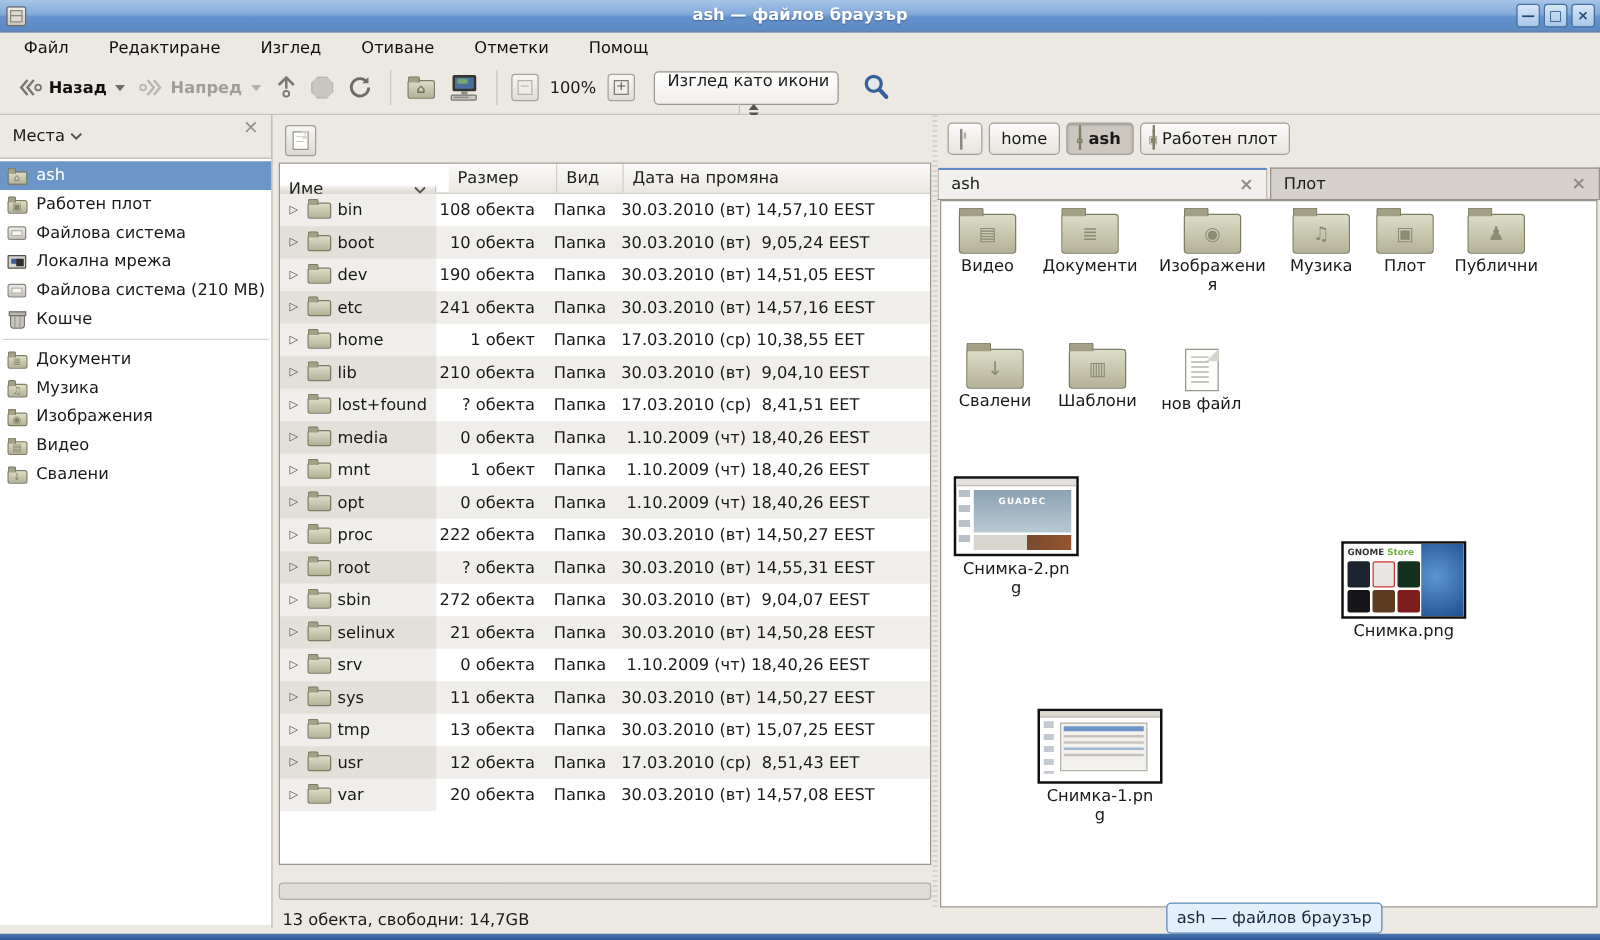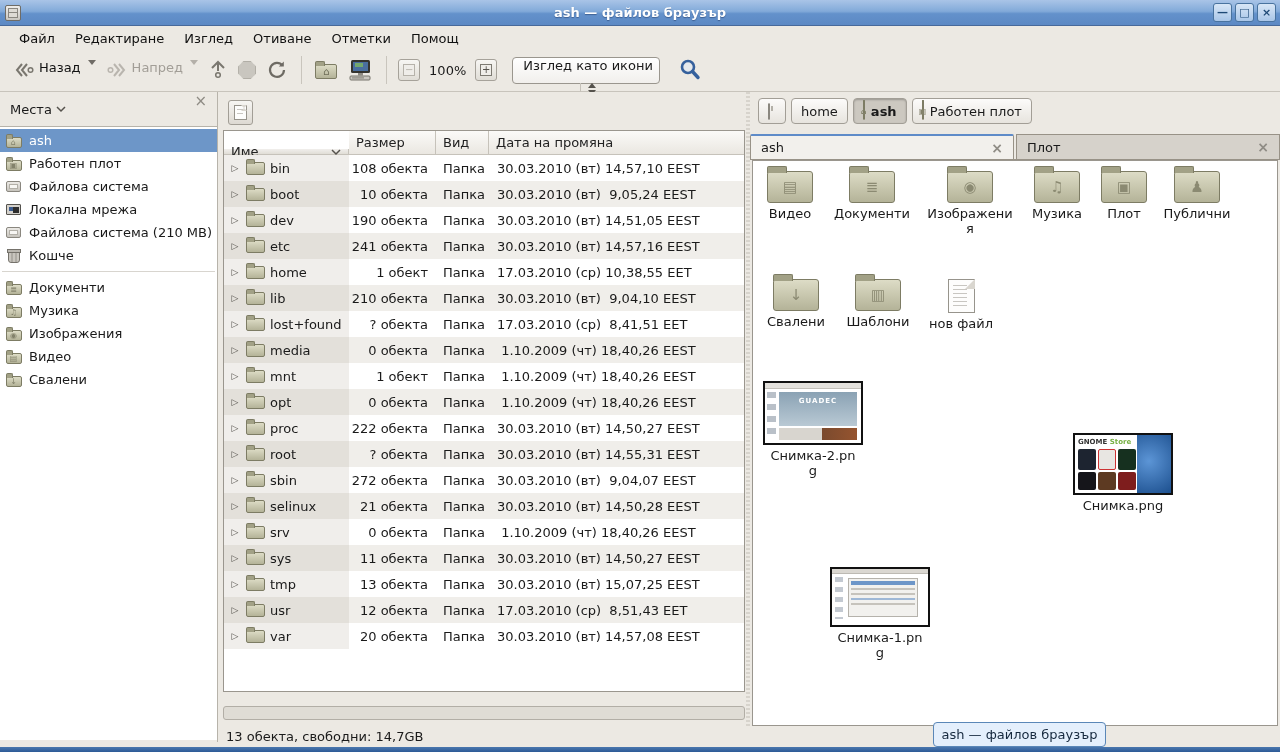--- a/index.html
+++ b/index.html
@@ -12,26 +12,26 @@
     border-bottom:1px solid #47699a; display:flex; align-items:center; }
   .win-icon { width:16px; height:16px; margin-left:5px; background:linear-gradient(#efedea,#c9c6c0); border:1px solid #6f6c66; border-radius:2px; position:relative; }
   .win-icon::before, .win-icon::after { content:''; position:absolute; left:2px; right:2px; height:4px; border:1px solid #8a8780; background:#dedbd5; }
   .win-icon::before { top:2px; } .win-icon::after { bottom:2px; }
   .title-text { position:absolute; left:0; right:0; text-align:center; color:#fff; font-weight:bold; text-shadow:0 1px 1px rgba(20,40,80,.45); }
   .winbtns { position:absolute; right:4px; top:3px; display:flex; gap:3px; }
   .winbtn { width:19px; height:19px; border:1px solid #49739f; border-radius:3px;
     background:linear-gradient(#d8e6f6,#a9c6e8); color:#1d4875; font-size:11px; line-height:17px; text-align:center; font-weight:bold; }
 
   
-  .menubar { position:absolute; left:0; top:27px; width:1280px; height:22px; display:flex; align-items:center; padding-left:10px; gap:2px; background:#ece9e3; }
+  .menubar { position:absolute; left:0; top:27px; width:1280px; height:22px; display:flex; align-items:center; padding-left:10px; gap:14px; background:#ece9e3; }
   .menu-item { padding:2px 9px; color:#111; }
 
   
   .toolbar { position:absolute; left:0; top:49px; width:1280px; height:43px; border-bottom:1px solid #c8c4bc; display:flex; align-items:center; padding-left:8px; }
-  .tbtn { display:flex; align-items:flex-start; gap:4px; padding:4px 5px; border-radius:3px; color:#111; }
+  .tbtn { display:flex; align-items:center; gap:4px; padding:4px 5px; border-radius:3px; color:#111;font-weight:bold; }
   .tbtn.disabled { color:#a29e97; }
   .chev { width:0; height:0; border-left:4px solid transparent; border-right:4px solid transparent; border-top:5px solid #6f6c66; margin-left:3px; }
   .chev.dim { border-top-color:#b4b0a9; }
   .tsep { width:1px; height:28px; background:#c9c5bd; margin:0 8px; }
   .zoombtn { width:22px; height:22px; border:1px solid #a6a29a; border-radius:3px; background:linear-gradient(#f7f6f3,#e0ddd6); position:relative; margin:0 3px; }
   .zoombtn .zsq { position:absolute; left:4px; top:4px; width:12px; height:12px; border:1px solid #7d7a72; background:#efede9; font-size:10px; line-height:10px; text-align:center; color:#55524c; }
   .zoombtn.disabled .zsq { border-color:#b6b2aa; color:#b6b2aa; }
   .zoomlabel { padding:0 6px; }
   .viewdrop { margin-left:12px; height:27px; border:1px solid #9a968e; border-radius:4px; background:linear-gradient(#ffffff,#f1efec); display:flex; align-items:center; padding:0 6px 0 10px; gap:10px;flex-direction:column; }
   .spin { border-left:1px solid #c5c1b9; padding-left:7px; display:flex; flex-direction:column; gap:2px; align-items:center; }
@@ -354,21 +354,21 @@
       </span>
   </div>
   <div class="treeview">
     <div class="thead">
       <div class="th sorted" style="width:125px;margin-top:18px;">
         <span>Име</span>
         <svg class="sortarrow" width="10" height="8">
             <path d="M1 2 L5 6 L9 2" stroke="#55524c" stroke-width="1.5" fill="none"></path>
           </svg>
       </div>
-      <div class="th" style="width:87px;">
+      <div class="th" style="width:87px;margin-left:10px;">
           <span>Размер</span>
         </div>
       <div class="th" style="width:53px;">
           <span>Вид</span>
         </div>
       <div class="th" style="flex:1;border-right:none;">
           <span>Дата на промяна</span>
         </div>
     </div>
     <div class="tbody" style="position:relative;">

